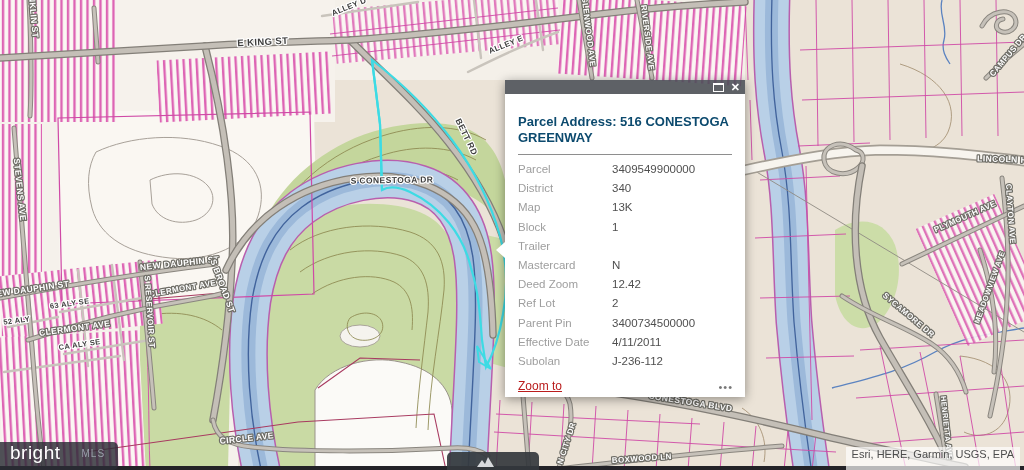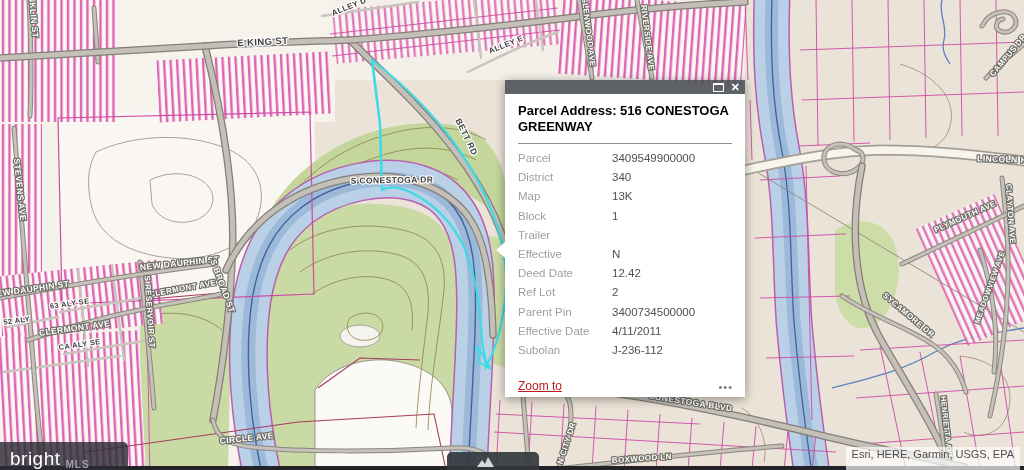--- a/index.html
+++ b/index.html
@@ -29,39 +29,39 @@
   .lbl-light{fill:#ffffff;stroke:#6e6d66;stroke-width:2.4}
 
   
   .popup{position:absolute;left:505px;top:80px;width:240px;z-index:10;
     box-shadow:0 2px 10px rgba(0,0,0,.4);}
   .popup-titlebar{height:14px;background:rgba(74,79,86,.88);position:relative;}
   .win-icons{position:absolute;right:5px;top:1px;display:flex;gap:7px;align-items:center;height:12px;}
   .maximize{display:inline-block;width:9px;height:6px;border:1px solid #fff;border-top-width:2px;}
   .close{color:#fff;font-size:11px;line-height:11px;font-weight:bold;}
   .popup-body{background:#ffffff;height:303px;position:relative;padding:0 13px;box-sizing:border-box;}
-  .popup-title{padding-top:9px;font-size:13px;line-height:16px;font-weight:bold;color:#000000;}
+  .popup-title{padding-top:20px;font-size:13px;line-height:16px;font-weight:bold;color:#0c4a6e;}
   .popup-sep{border-top:1px solid #8e8e8e;margin-top:8px;margin-bottom:5px;}
   .prow{display:flex;height:19.2px;line-height:19.2px;font-size:11.5px;}
   .plabel{width:94px;color:#9e9e9e;flex:none;}
   .pvalue{color:#4f4f4f;}
   .popup-footer{position:absolute;left:13px;right:12px;bottom:4px;display:flex;
     justify-content:space-between;align-items:flex-end;}
   .zoomto{font-size:12px;color:#b91c1c;text-decoration:underline;cursor:pointer;}
   .dots{font-size:11px;color:#777;letter-spacing:1px;cursor:pointer;}
   .pointer{position:absolute;left:-9px;top:148px;width:0;height:0;
     border-top:8px solid transparent;border-bottom:8px solid transparent;
     border-right:9px solid #ffffff;}
 
   
   .bottom-strip{position:absolute;left:0;bottom:0;width:100%;height:4px;background:#232227;z-index:5;}
-  .brand-box{position:absolute;left:0;top:442px;width:128px;height:28px;z-index:6;
-    background:rgba(43,44,52,.82);border-radius:0 5px 5px 0;display:flex;align-items:flex-end;padding-left:10px;box-sizing:border-box;}
+  .brand-box{position:absolute;left:0;top:442px;width:118px;height:28px;z-index:6;
+    background:rgba(43,44,52,.82);border-radius:0 5px 5px 0;display:flex;align-items:flex-start;padding-left:10px;box-sizing:border-box;}
   .brand-main{color:#fff;font-size:19px;letter-spacing:.5px;}
-  .brand-suffix{color:#9aa0ab;font-size:10px;margin-left:5px;margin-top:6px;letter-spacing:1px;font-weight:bold;}
+  .brand-suffix{color:#9aa0ab;font-size:10px;margin-left:21px;margin-top:6px;letter-spacing:1px;}
   .thumb-box{position:absolute;left:447px;top:452px;width:92px;height:18px;z-index:6;
     background:rgba(52,56,61,.92);border-radius:5px 5px 0 0;}
   .thumb-box svg{position:absolute;left:30px;top:5px;}
   .attribution{position:absolute;right:4px;top:447px;z-index:6;background:rgba(255,255,255,.68);
     color:#4d4d4d;font-size:11px;padding:1px 6px 12px;white-space:nowrap;text-align:center;}
 </style>
 </head>
 <body>
 
 <div id="screen">
@@ -307,25 +307,25 @@
           </div>
           <div class="prow">
             <span class="plabel">Block</span>
             <span class="pvalue">1</span>
           </div>
           <div class="prow">
             <span class="plabel">Trailer</span>
             <span class="pvalue"></span>
           </div>
           <div class="prow">
-            <span class="plabel">Effective</span>
+            <span class="plabel">Mastercard</span>
             <span class="pvalue">N</span>
           </div>
           <div class="prow">
-            <span class="plabel">Deed Date</span>
+            <span class="plabel">Deed Zoom</span>
             <span class="pvalue">12.42</span>
           </div>
           <div class="prow">
             <span class="plabel">Ref Lot</span>
             <span class="pvalue">2</span>
           </div>
           <div class="prow">
             <span class="plabel">Parent Pin</span>
             <span class="pvalue">3400734500000</span>
           </div>

